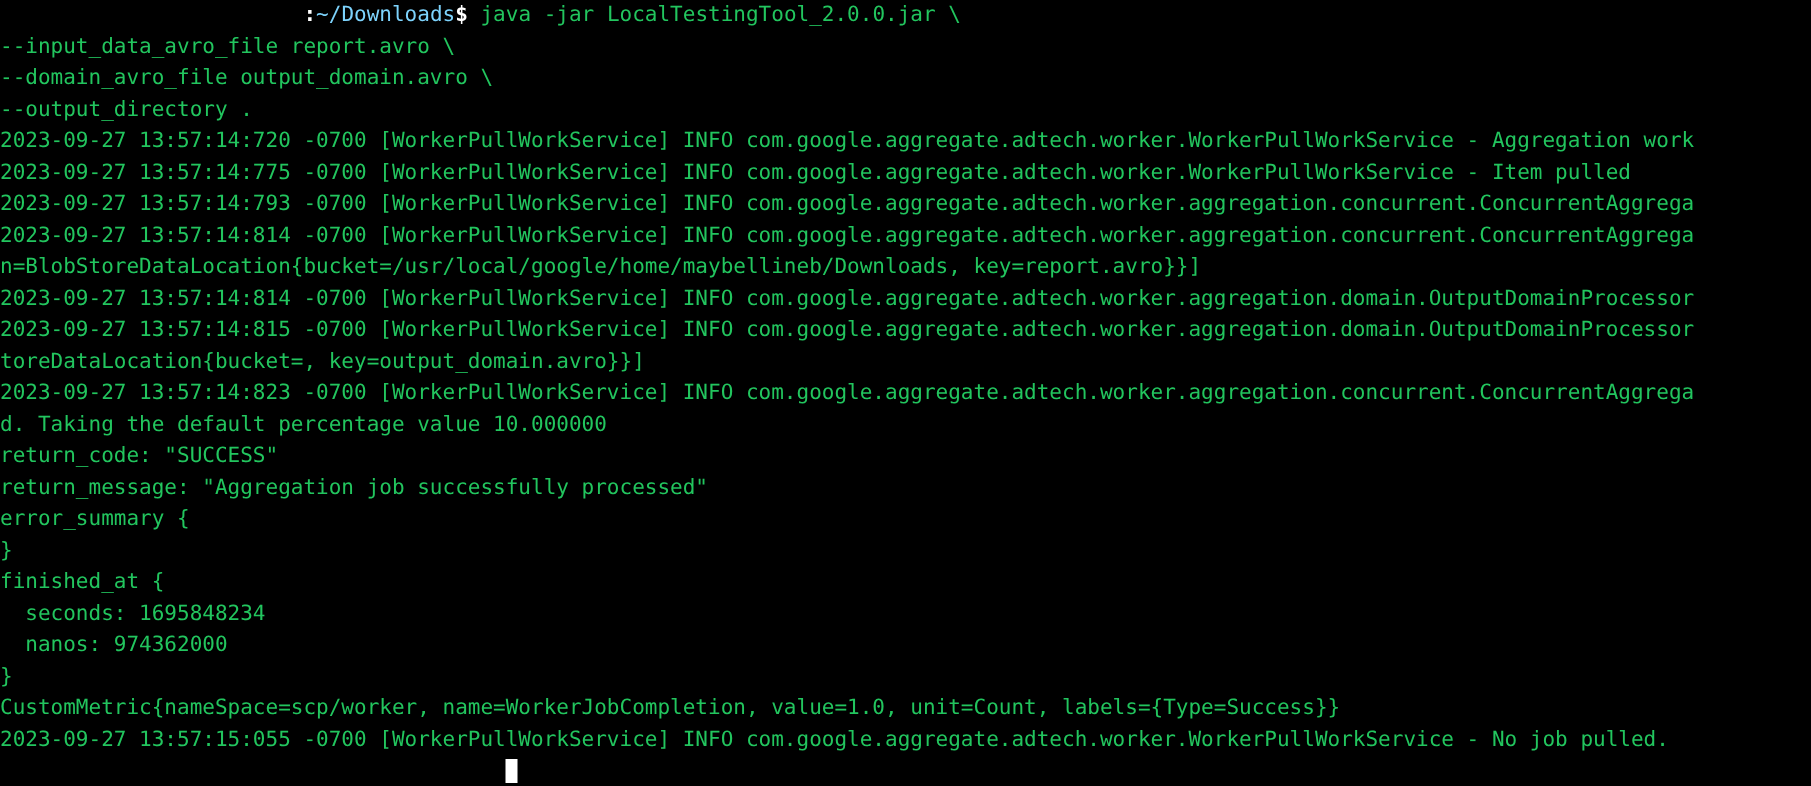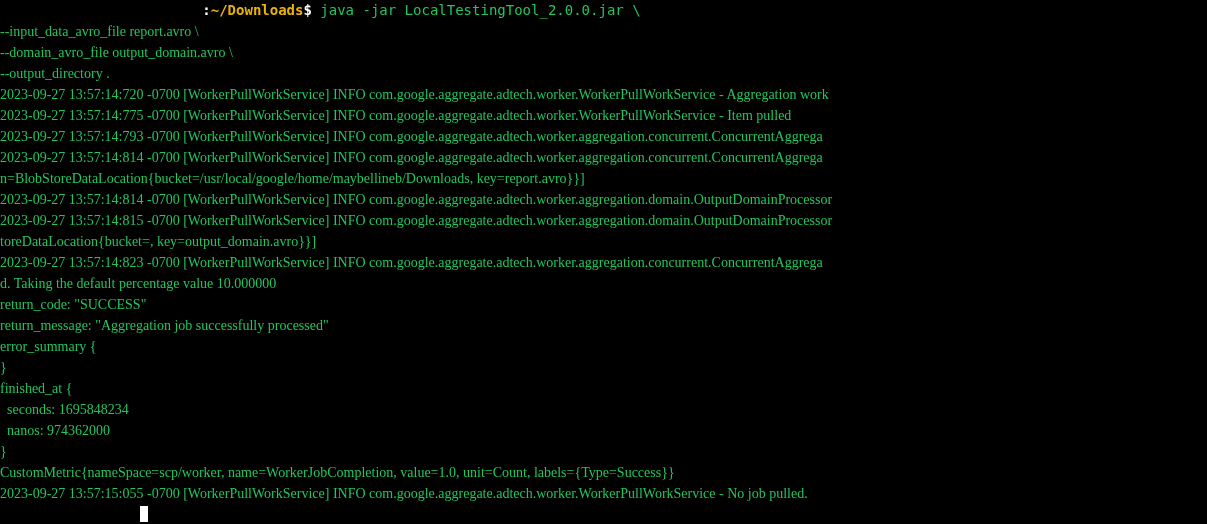--- a/index.html
+++ b/index.html
@@ -23,35 +23,34 @@
   }
   .prompt-line {
     display: block;
   }
   .redacted {
     background: #000000;
     color: #000000;
     display: inline-block;
   }
   .cyan {
-    color: #eab308;
-    font-weight: bold;
+    color: #7dd3fc;
+    font-weight: normal;
     margin-top: 48px;
   }
   .white {
     color: #22c55e;
   }
   .bright {
     color: #ffffff;
     font-weight: bold;
   }
   .line {
     display: block;
     white-space: pre;
-    font-family: Liberation Serif, serif;
   }
   .cursor {
     display: inline-block;
     width: 8px;
     height: 16px;
     background: #ffffff;
     vertical-align: text-bottom;
   }
 </style>
 </head>

